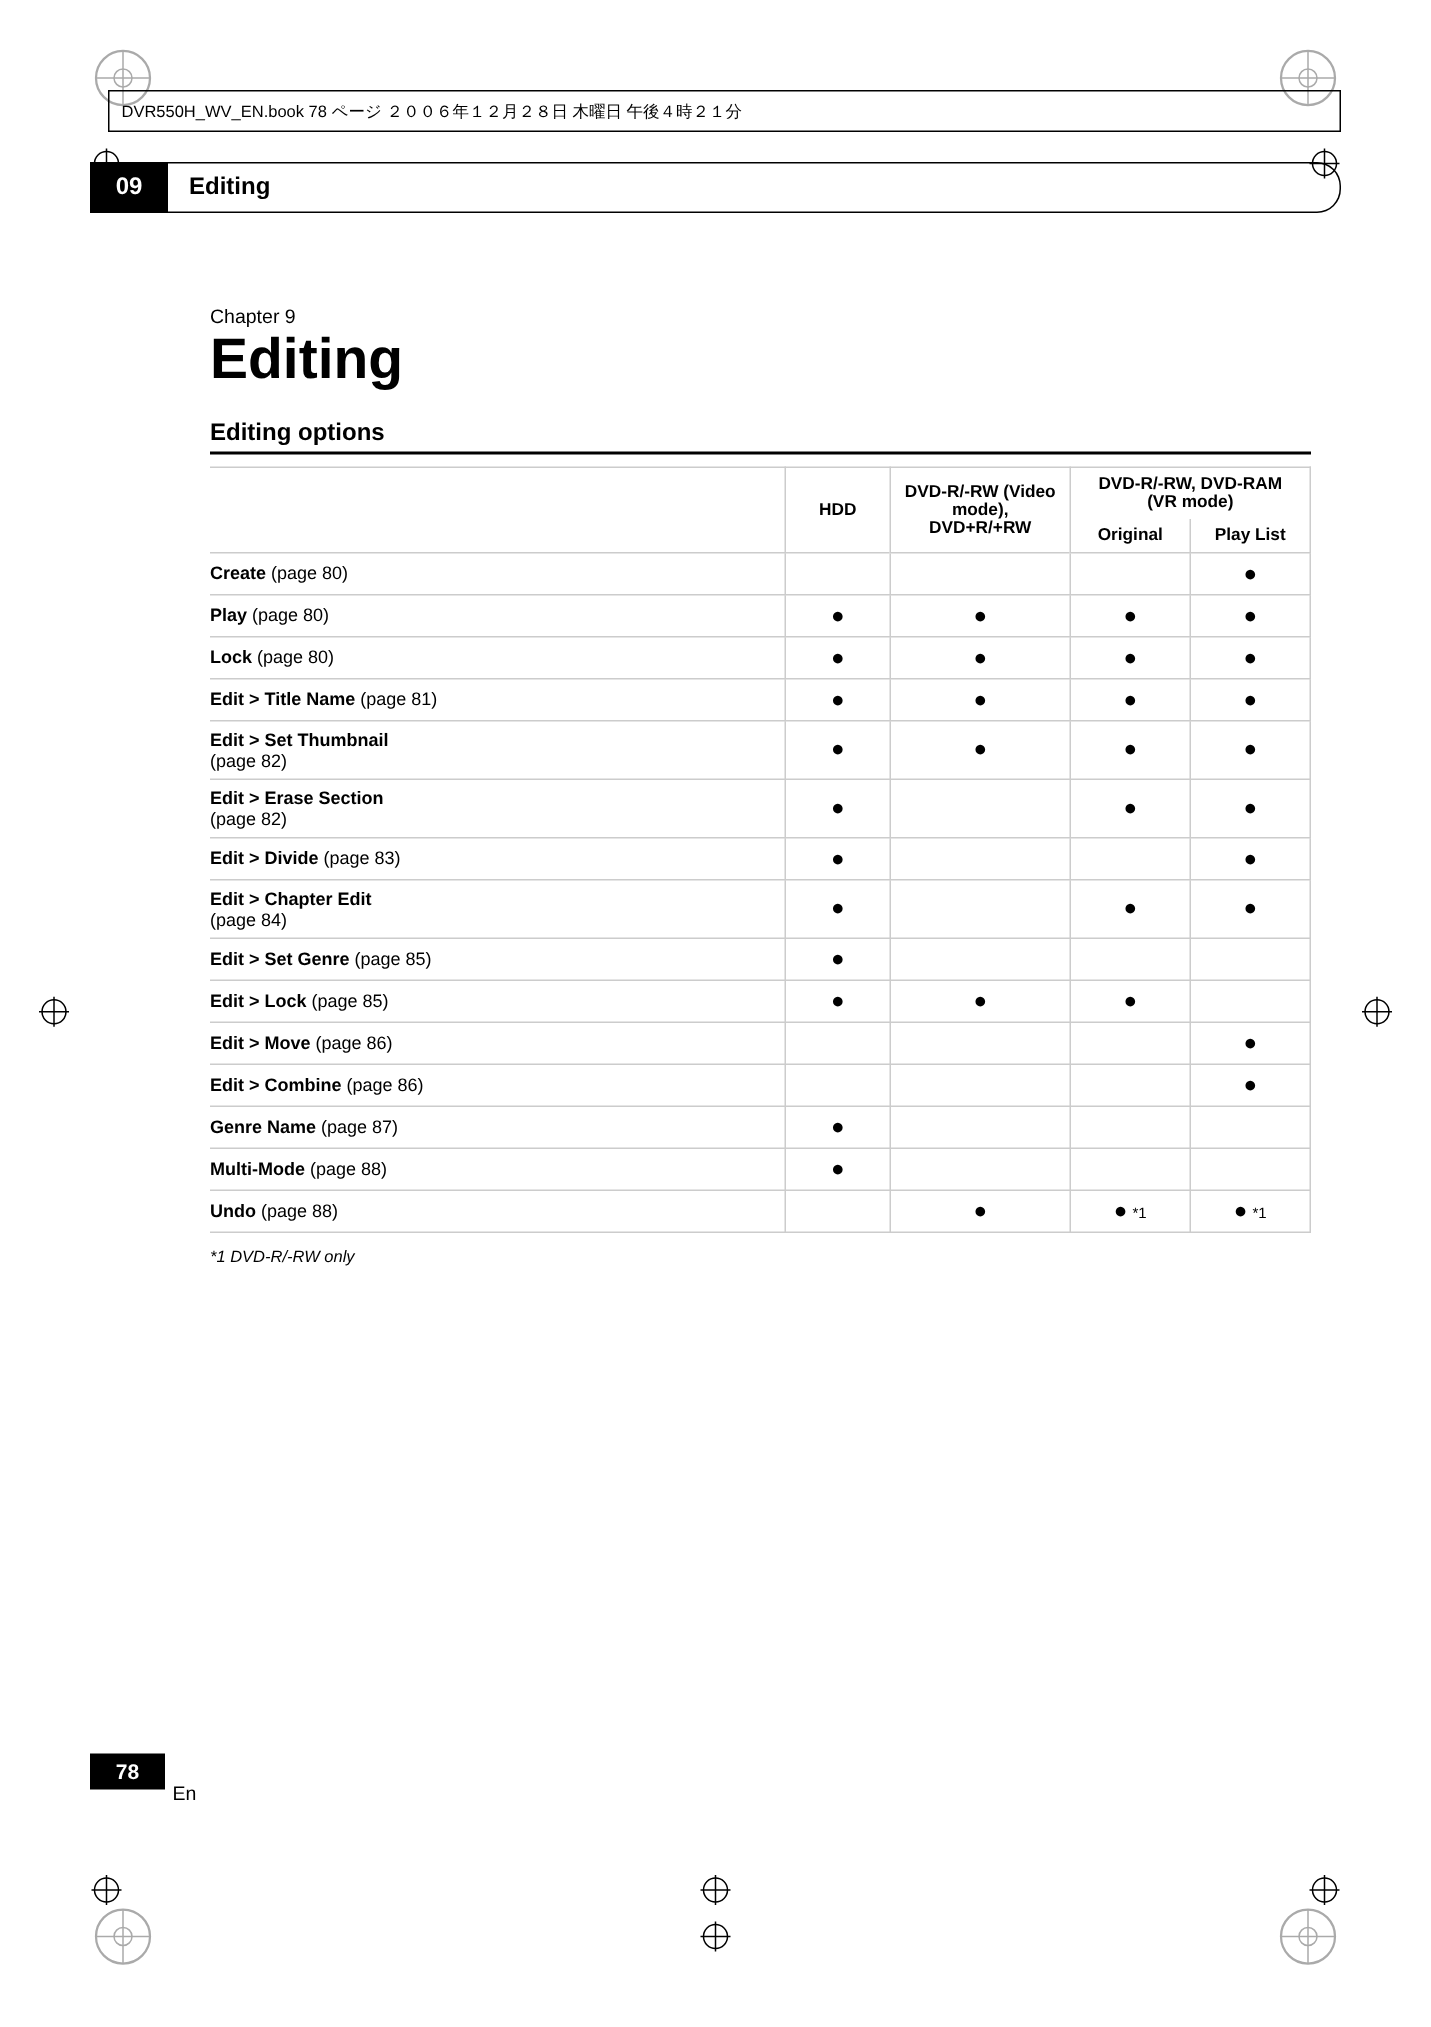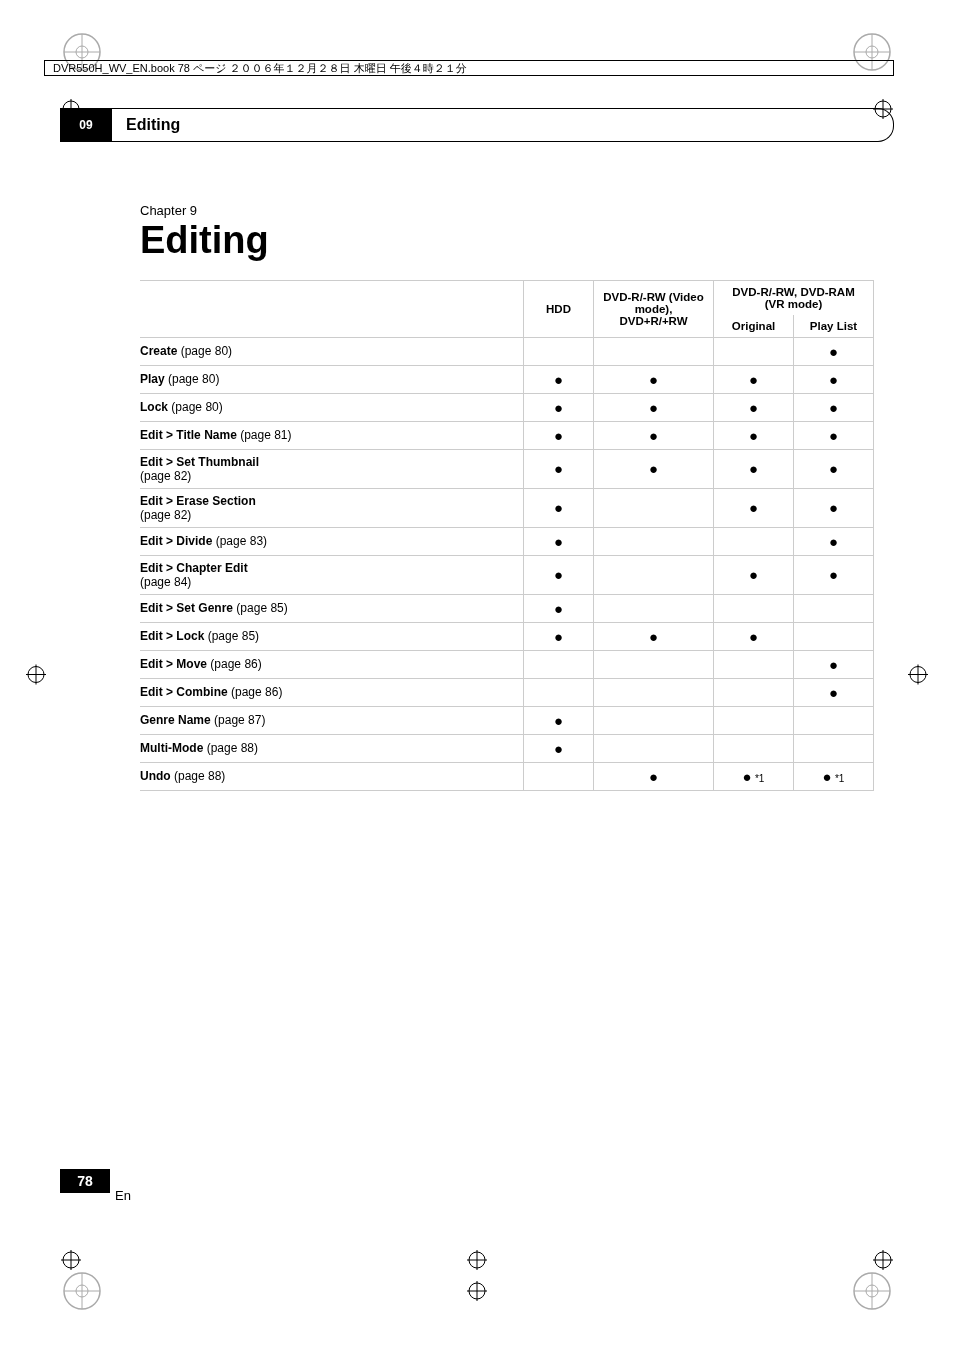--- a/index.html
+++ b/index.html
@@ -10,23 +10,23 @@
       font-family: Arial, Helvetica, sans-serif;
       font-size: 13px;
       color: #000;
       position: relative;
     }
 
     
     .header-bar {
       position: absolute;
       top: 60px;
-      left: 44px;
-      right: 60px;
-      height: 16px;
+      left: 72px;
+      right: 60px;
+      height: 28px;
       border: 1px solid #000;
       display: flex;
       align-items: center;
       padding: 0 8px;
       font-size: 11px;
     }
 
     
     .chapter-tab {
       position: absolute;
@@ -34,21 +34,21 @@
       left: 60px;
       right: 60px;
       height: 34px;
       display: flex;
       align-items: stretch;
     }
     .chapter-number-box {
       background: #000;
       color: #fff;
       font-weight: bold;
-      font-size: 12px;
+      font-size: 16px;
       padding: 0 16px;
       display: flex;
       align-items: center;
       justify-content: center;
       min-width: 52px;
     }
     .chapter-title-box {
       border: 1px solid #000;
       border-left: none;
       flex: 1;
@@ -267,20 +267,21 @@
 <div class="chapter-tab">
   <div class="chapter-number-box">09</div>
   <div class="chapter-title-box">Editing</div>
 </div>
 
 <div class="main-content">
 
   <div class="chapter-label">Chapter 9</div>
   <div class="chapter-heading">Editing</div>
 
+  <div class="section-title">Editing options</div>
 
   <table class="options-table">
     <thead>
       <tr>
         <th rowspan="2" style="text-align:left; border:1px solid #ccc; border-left:none;"></th>
         <th rowspan="2" class="col-hdd header-group">HDD</th>
         <th rowspan="2" class="col-dvd-video header-group">DVD-R/-RW (Video mode), DVD+R/+RW</th>
         <th colspan="2" class="header-group">DVD-R/-RW, DVD-RAM (VR mode)</th>
       </tr>
       <tr>
@@ -390,20 +391,21 @@
         <tr>
           <td class="row-label" style="border-left: none; border-right: 1px solid rgb(204, 204, 204);"><b>Undo</b><span style="font-weight: normal;"> (page 88)</span></td>
           <td style="text-align: center;"></td>
           <td style="text-align: center;"><span style="font-size:15px">●</span></td>
           <td style="text-align: center;"><span style="font-size:15px">●</span> <span style="font-size:10px">*1</span></td>
           <td style="text-align: center;"><span style="font-size:15px">●</span> <span style="font-size:10px">*1</span></td>
         </tr>
       </tbody>
   </table>
 
+  <div class="footnote">*1 DVD-R/-RW only</div>
 
 </div>
 
 <div class="page-number-box">78</div>
 <div class="page-en">En</div>
 
 <div class="bottom-reg-row">
   <svg width="22" height="22" viewBox="0 0 22 22">
     <circle cx="11" cy="11" r="8" fill="none" stroke="#000" stroke-width="1"></circle>
     <line x1="11" y1="1" x2="11" y2="21" stroke="#000" stroke-width="1"></line>

